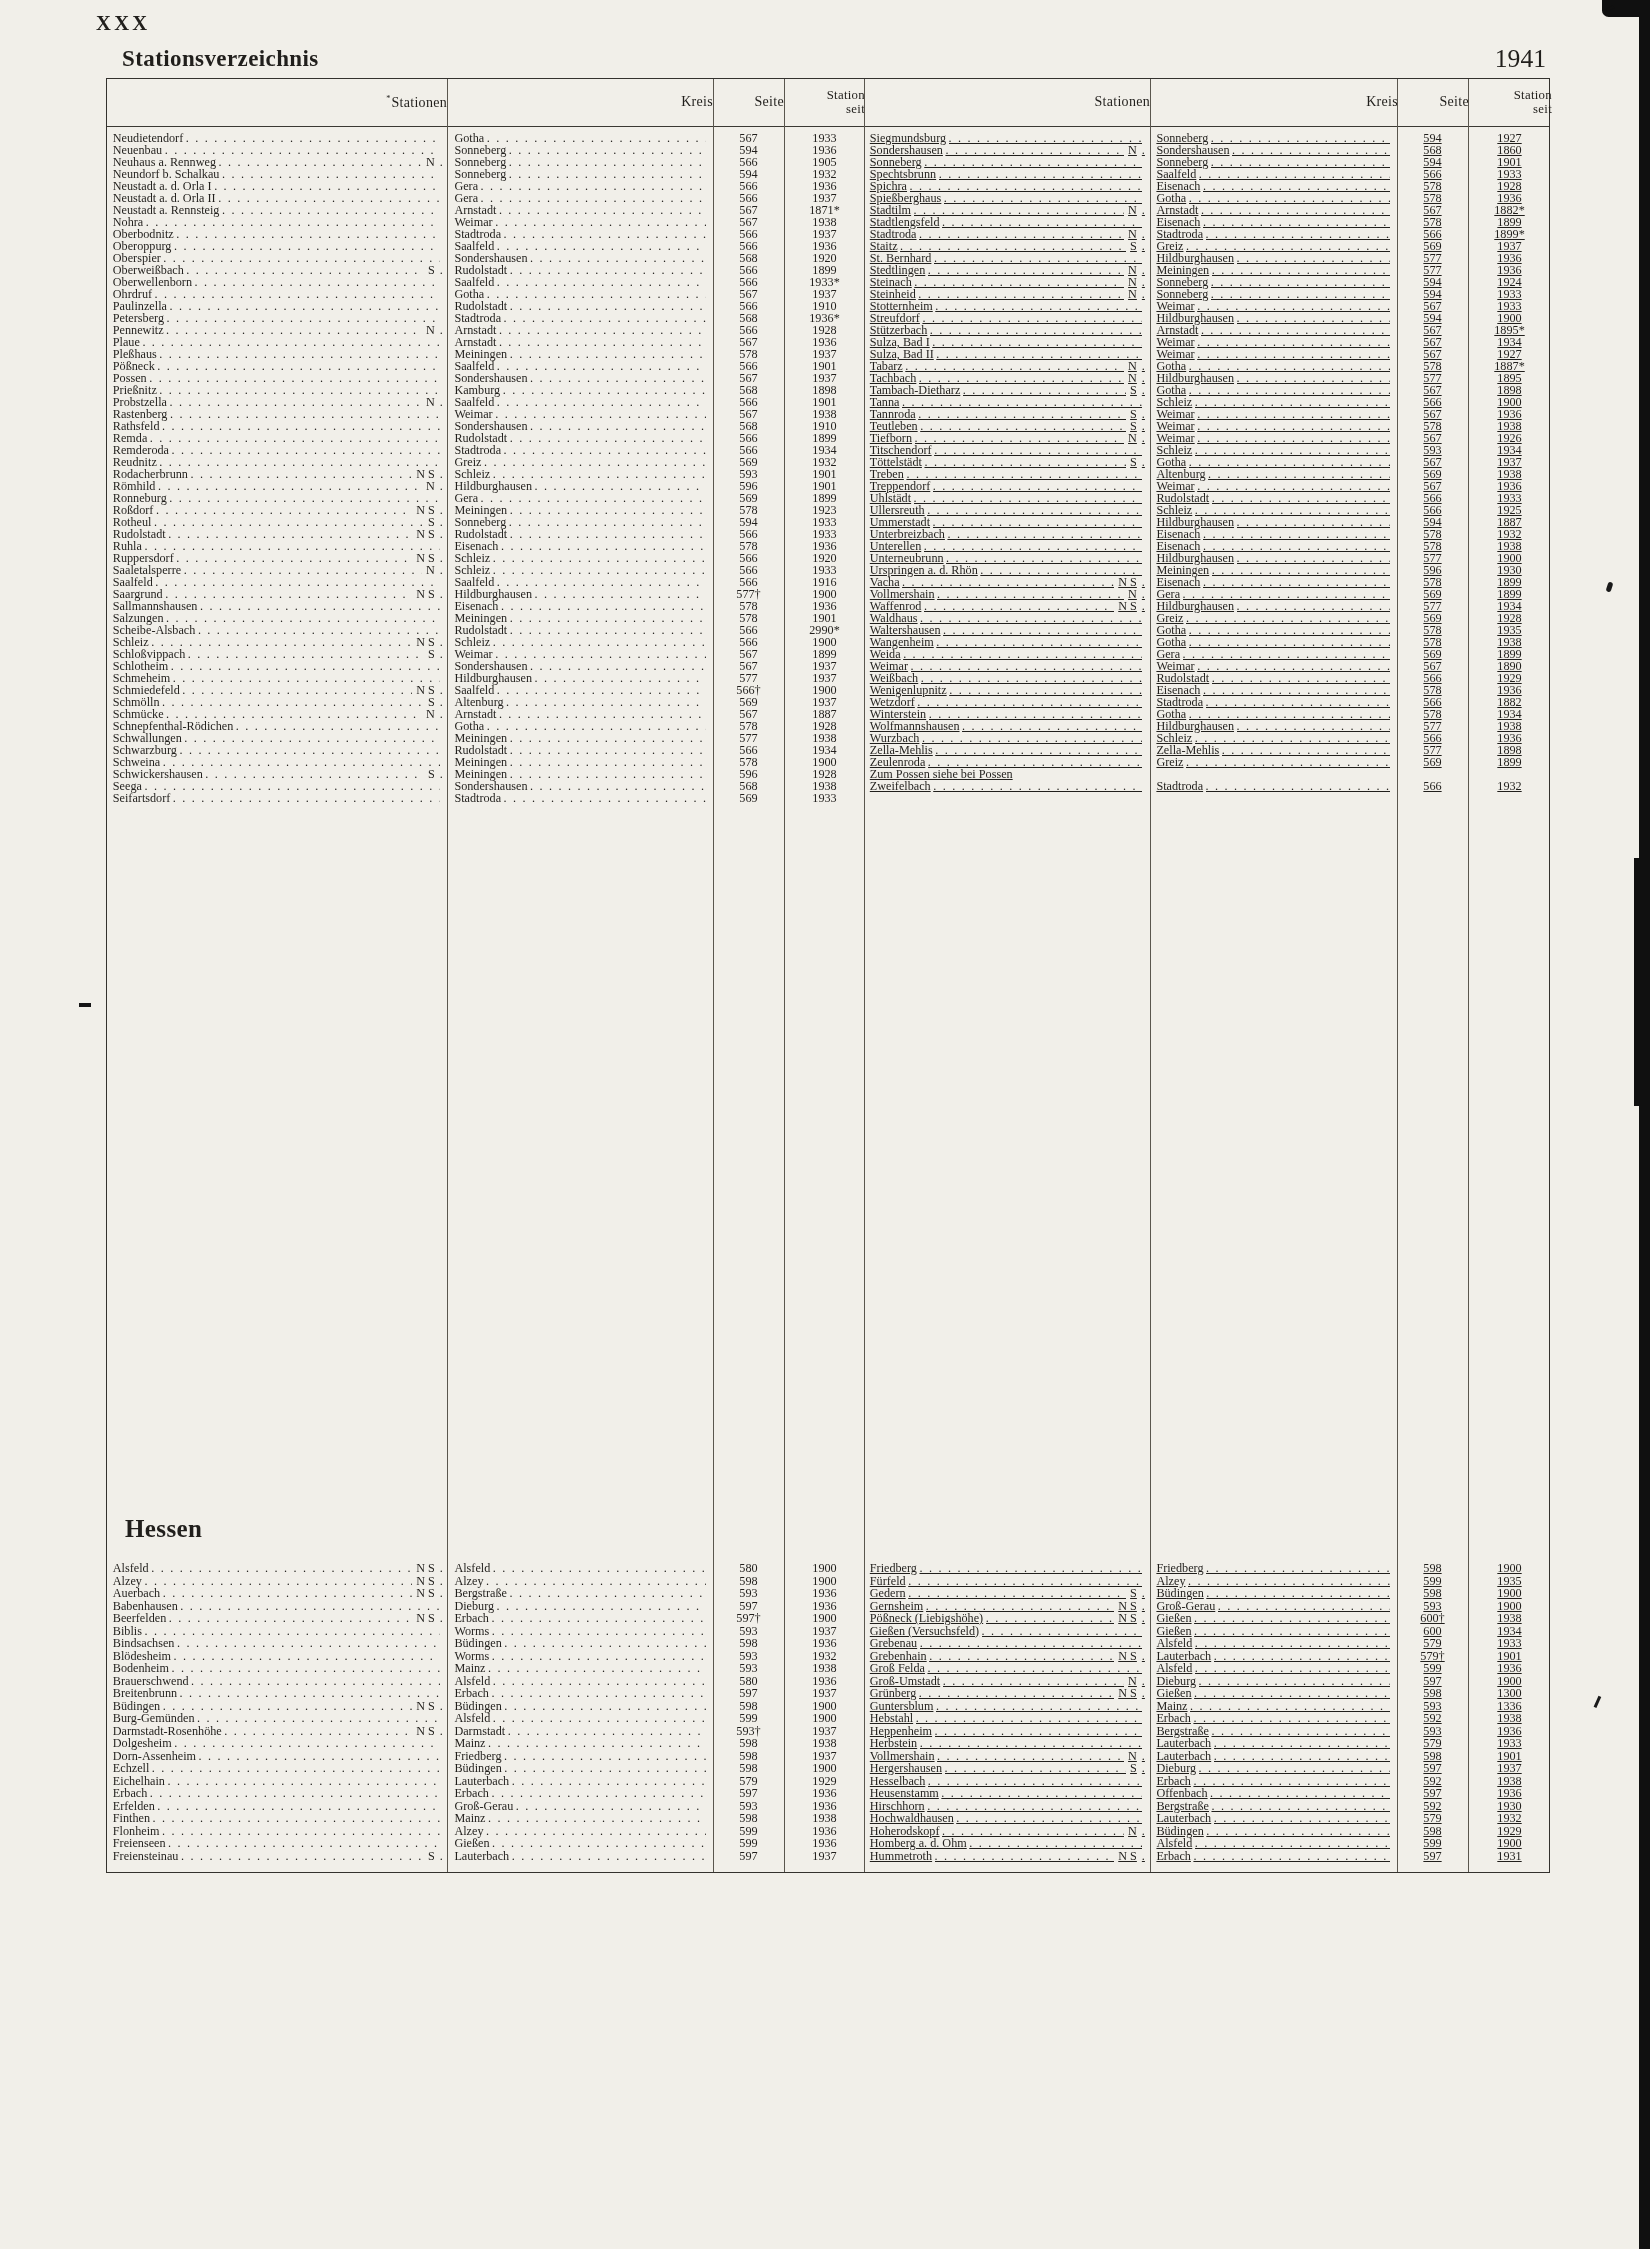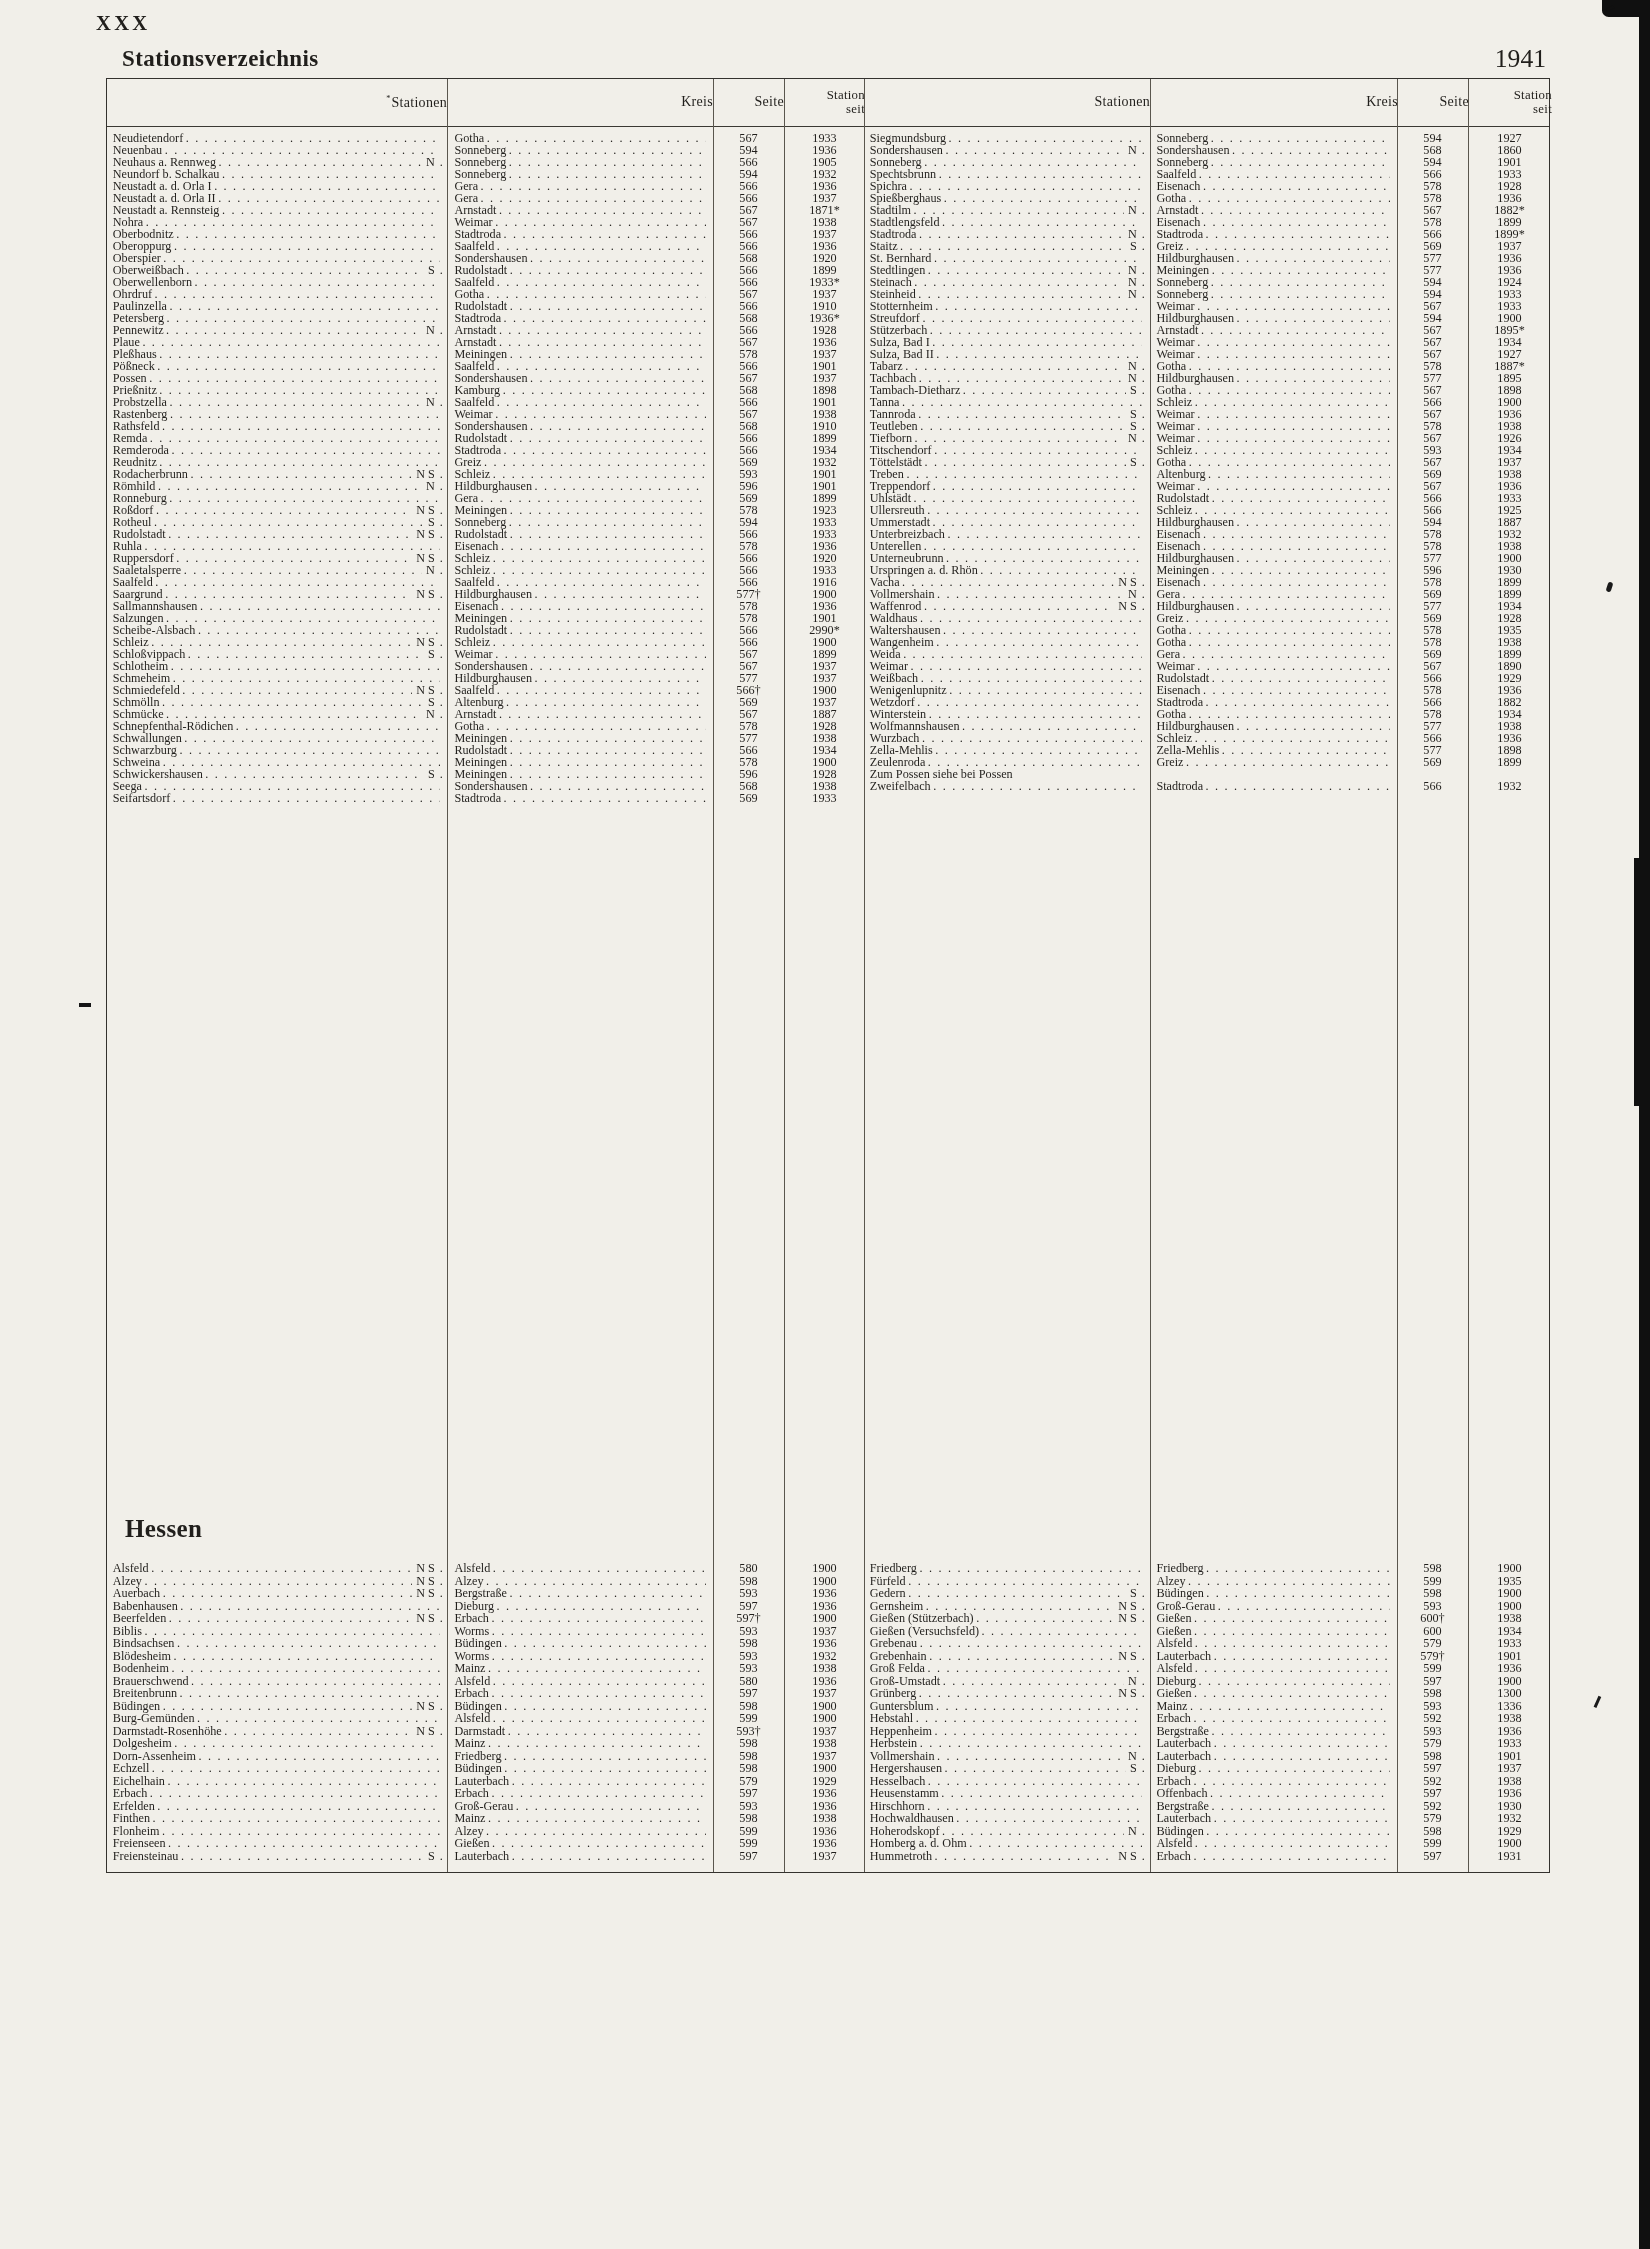--- a/index.html
+++ b/index.html
@@ -30,21 +30,21 @@
     border-bottom:1.2px solid #3b3933;
     font-size:14px;letter-spacing:0.3px;
   }
   .hc{white-space:pre-line;line-height:1.05;}
   .hc .hmark{font-size:8.3px;vertical-align:super;margin-right:0.8px;}
   .hc.seit2{font-size:12.8px;}
 
   
   .rows{position:absolute;}
   .rows.left{left:0;width:757px;}
-  .rows.right{left:757px;width:603px;}
+  .rows.right{left:757px;width:603px;text-decoration:underline;}
   .rows.left .trow{grid-template-columns:340px 266px 71px 81px;}
   .rows.right .trow{grid-template-columns:285px 248px 71px 83px;}
   .rows.sec1 .trow{height:12px;}
   .rows.sec2 .trow{height:12.5px;}
   .trow{display:grid;align-items:center;font-size:12.2px;line-height:1;}
   .cell{white-space:nowrap;}
   .cell.station{display:flex;align-items:baseline;padding-left:5.8px;padding-right:4.1px;}
   .cell.kreis{display:flex;align-items:baseline;padding-left:7.4px;padding-right:5px;}
   .cell.num{text-align:center;}
   .nm{flex:0 0 auto;}
@@ -1860,21 +1860,21 @@
           </div>
           <div class="cell kreis">
             <span class="nm">Groß-Gerau</span>
             <span class="ld"></span>
           </div>
           <div class="cell num">593</div>
           <div class="cell num">1900</div>
         </div>
         <div class="trow">
           <div class="cell station">
-            <span class="nm">Gießen (Stützerbach)</span>
+            <span class="nm">Pößneck (Liebigshöhe)</span>
             <span class="ld"></span>
             <span class="sfx">N S</span>
             <span class="tdot">.</span>
           </div>
           <div class="cell kreis">
             <span class="nm">Gießen</span>
             <span class="ld"></span>
           </div>
           <div class="cell num">600†</div>
           <div class="cell num">1938</div>

